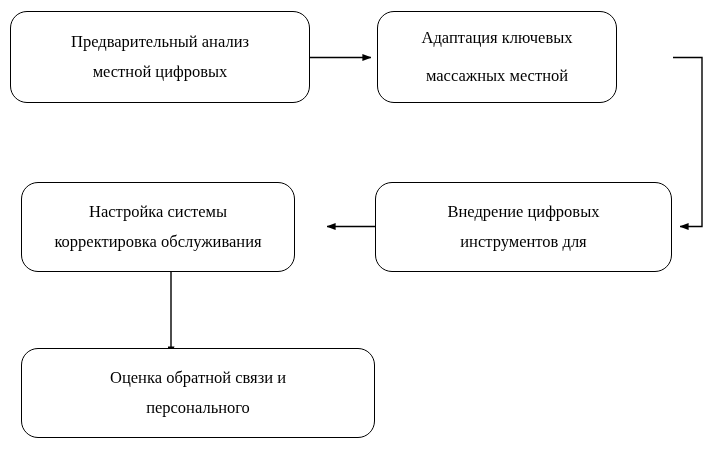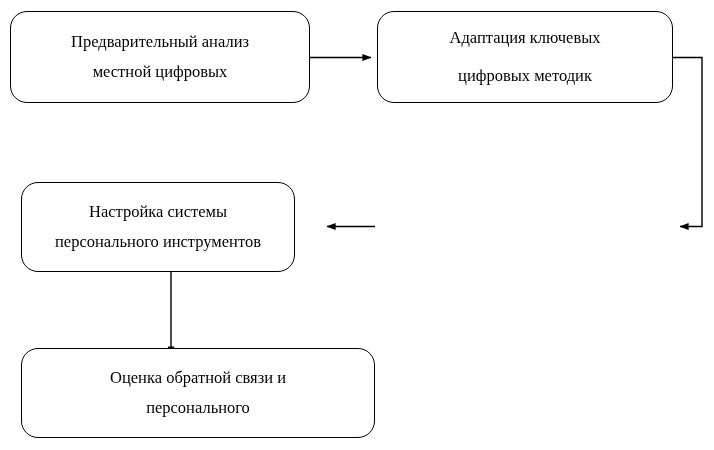--- a/index.html
+++ b/index.html
@@ -31,21 +31,21 @@
     text-align: left;
     color: #000000;
     font-size: 16.5px;
     line-height: 1.0;
     z-index: 2;
   }
   .node .line1 { display: block; margin-bottom: 14px; white-space: nowrap; }
   .node .line2 { display: block; white-space: nowrap; }
 
   #node-1 { left: 10px;  top: 11px;  width: 300px; height: 92px; }
-  #node-2 { left: 377px; top: 11px;  width: 296px; height: 92px; gap: 8px; }
+  #node-2 { left: 377px; top: 11px;  width: 240px; height: 92px; gap: 8px; }
   #node-3 { left: 21px;  top: 182px; width: 274px; height: 90px; }
   #node-4 { left: 375px; top: 182px; width: 297px; height: 90px; }
   #node-5 { left: 21px;  top: 348px; width: 354px; height: 90px; }
 
   #edges {
     position: absolute;
     left: 0; top: 0;
     width: 714px;
     height: 450px;
     z-index: 1;
@@ -72,27 +72,31 @@
     <path d="M 171 272 L 171 355" fill="none" stroke="#000000" stroke-width="1.4" marker-end="url(#arrowhead)"></path>
   </svg>
 
   <div class="node" id="node-1">
     <span class="line1">Предварительный анализ</span>
     <span class="line2">местной цифровых</span>
   </div>
 
   <div class="node" id="node-2">
     <span class="line1">Адаптация ключевых</span>
-    <span class="line2">цифровых методик</span>
+    <span class="line2">массажных местной</span>
   </div>
 
   <div class="node" id="node-3">
     <span class="line1">Настройка системы</span>
-    <span class="line2">персонального инструментов</span>
+    <span class="line2">корректировка обслуживания</span>
   </div>
 
+  <div class="node" id="node-4">
+    <span class="line1">Внедрение цифровых</span>
+    <span class="line2">инструментов для</span>
+  </div>
 
   <div class="node" id="node-5">
     <span class="line1">Оценка обратной связи и</span>
     <span class="line2">персонального</span>
   </div>
 
 </div>
 
 </body></html>

